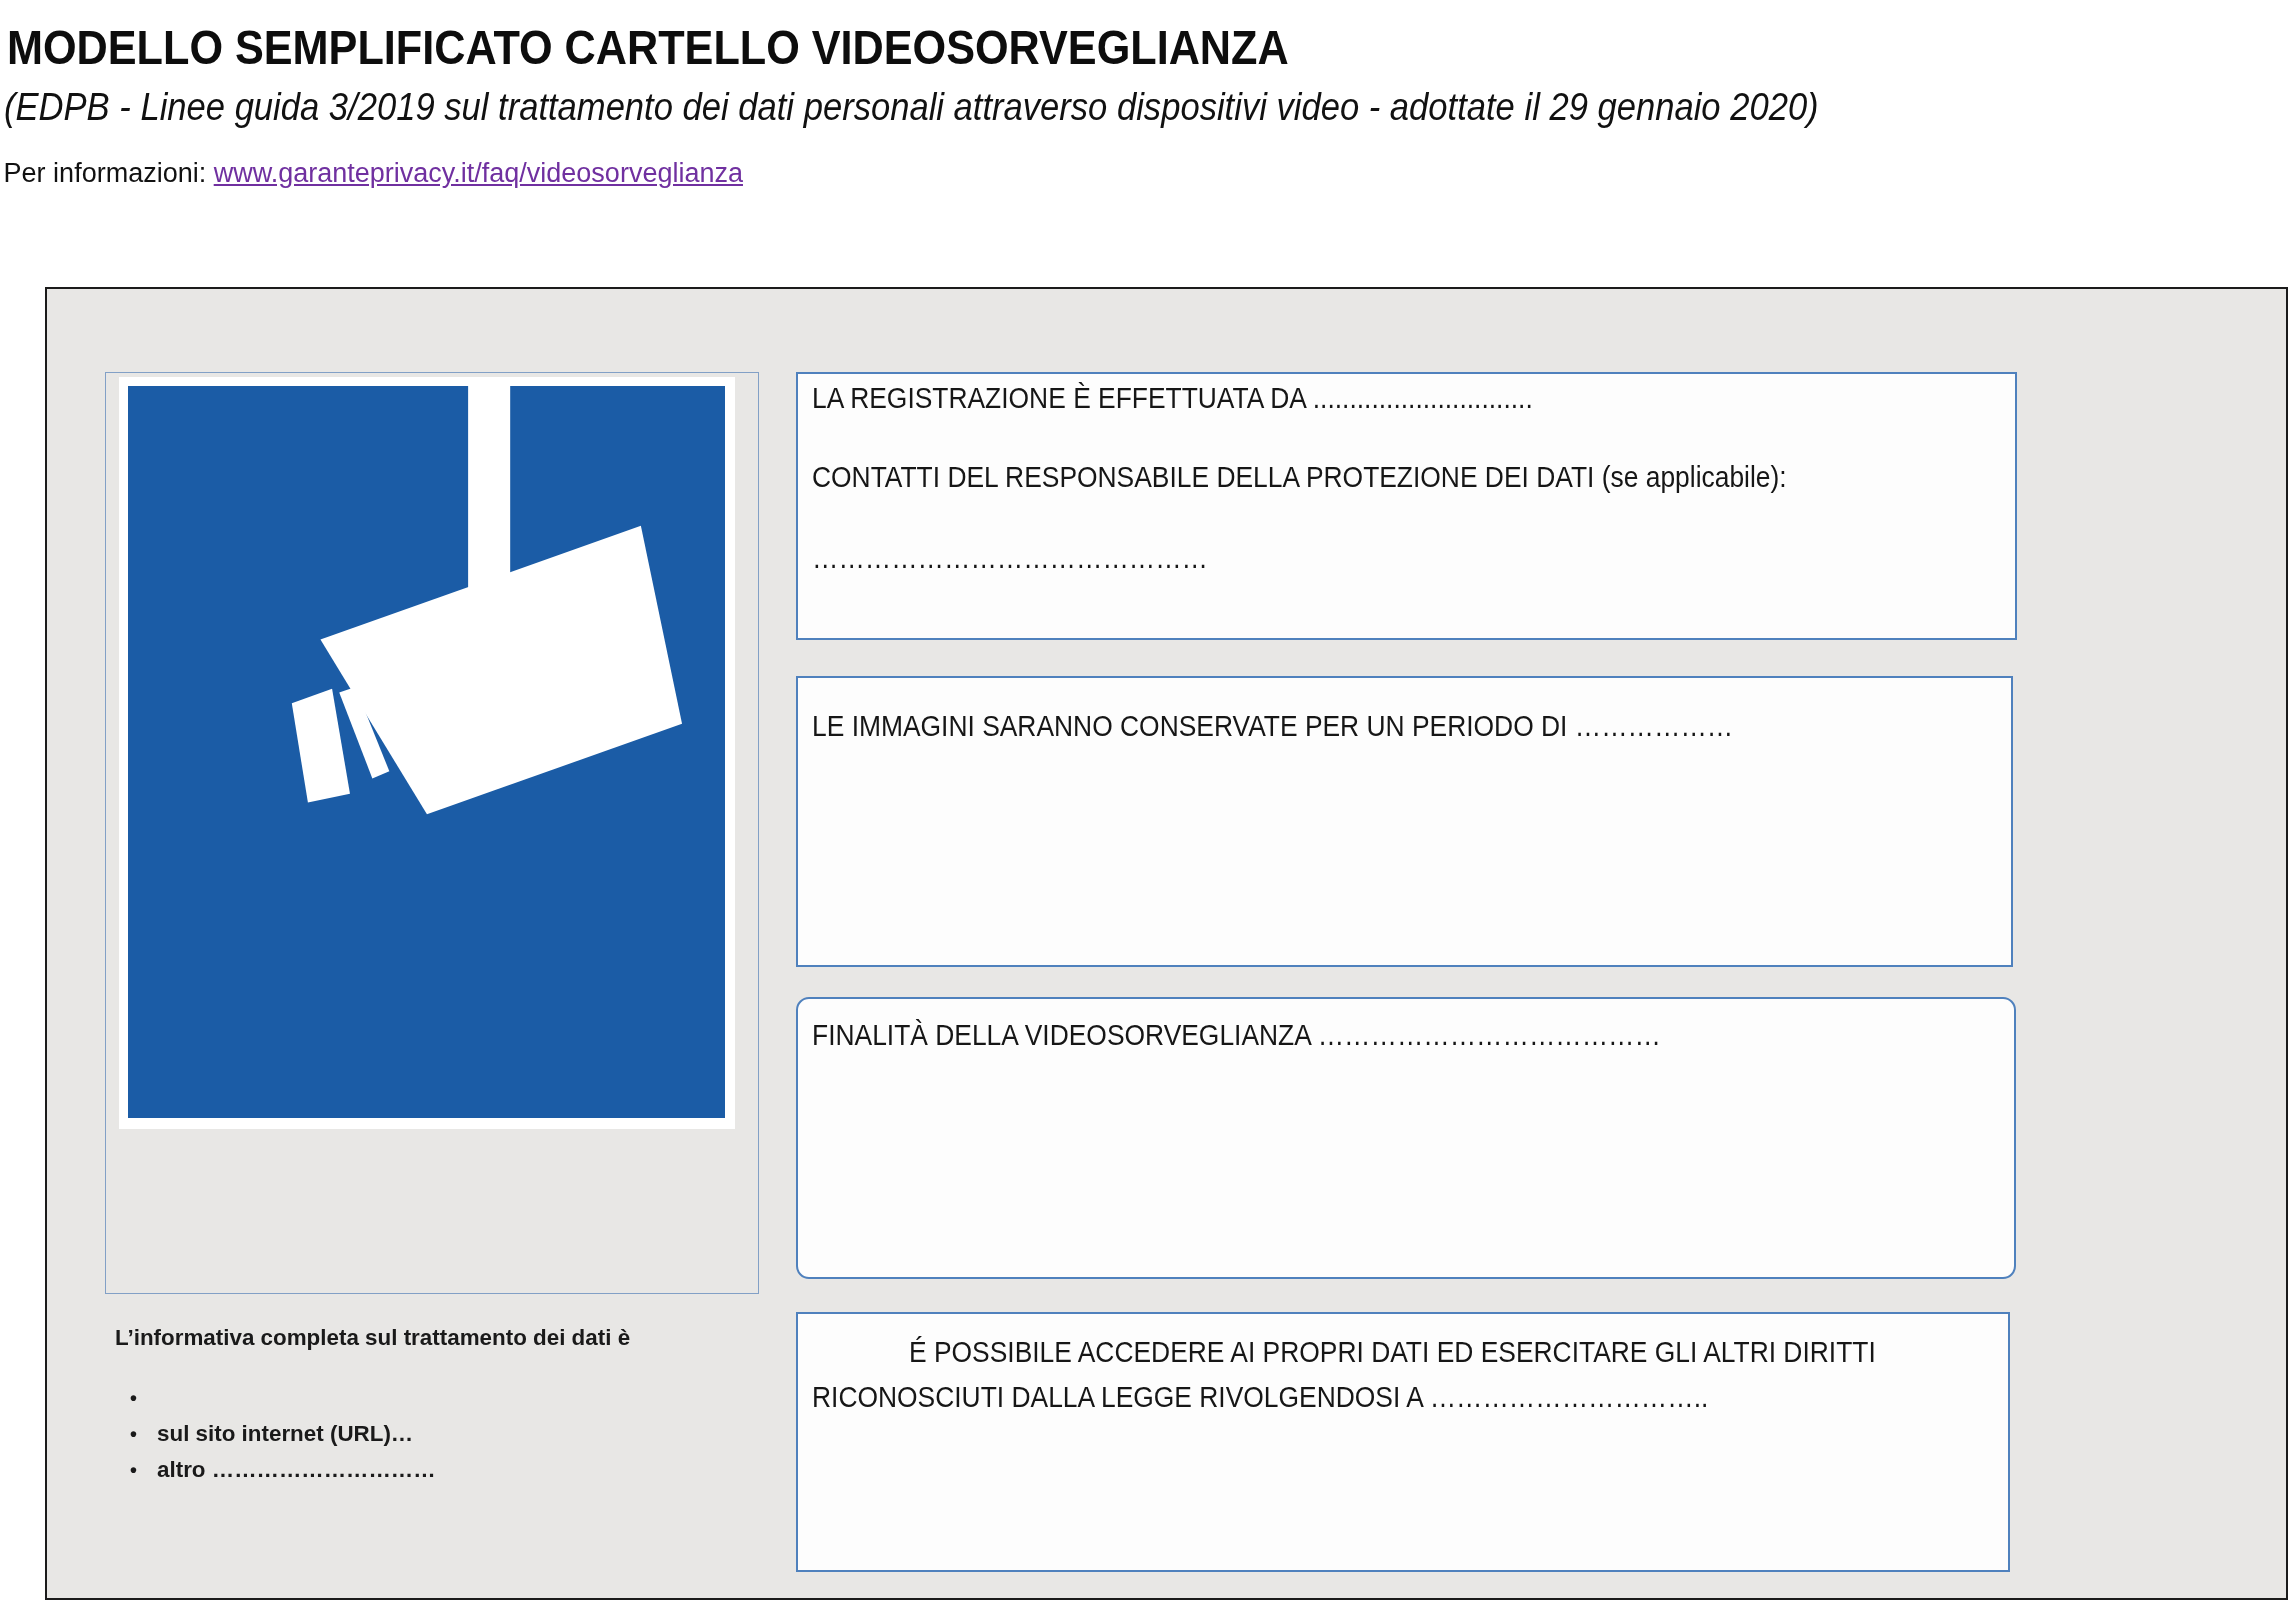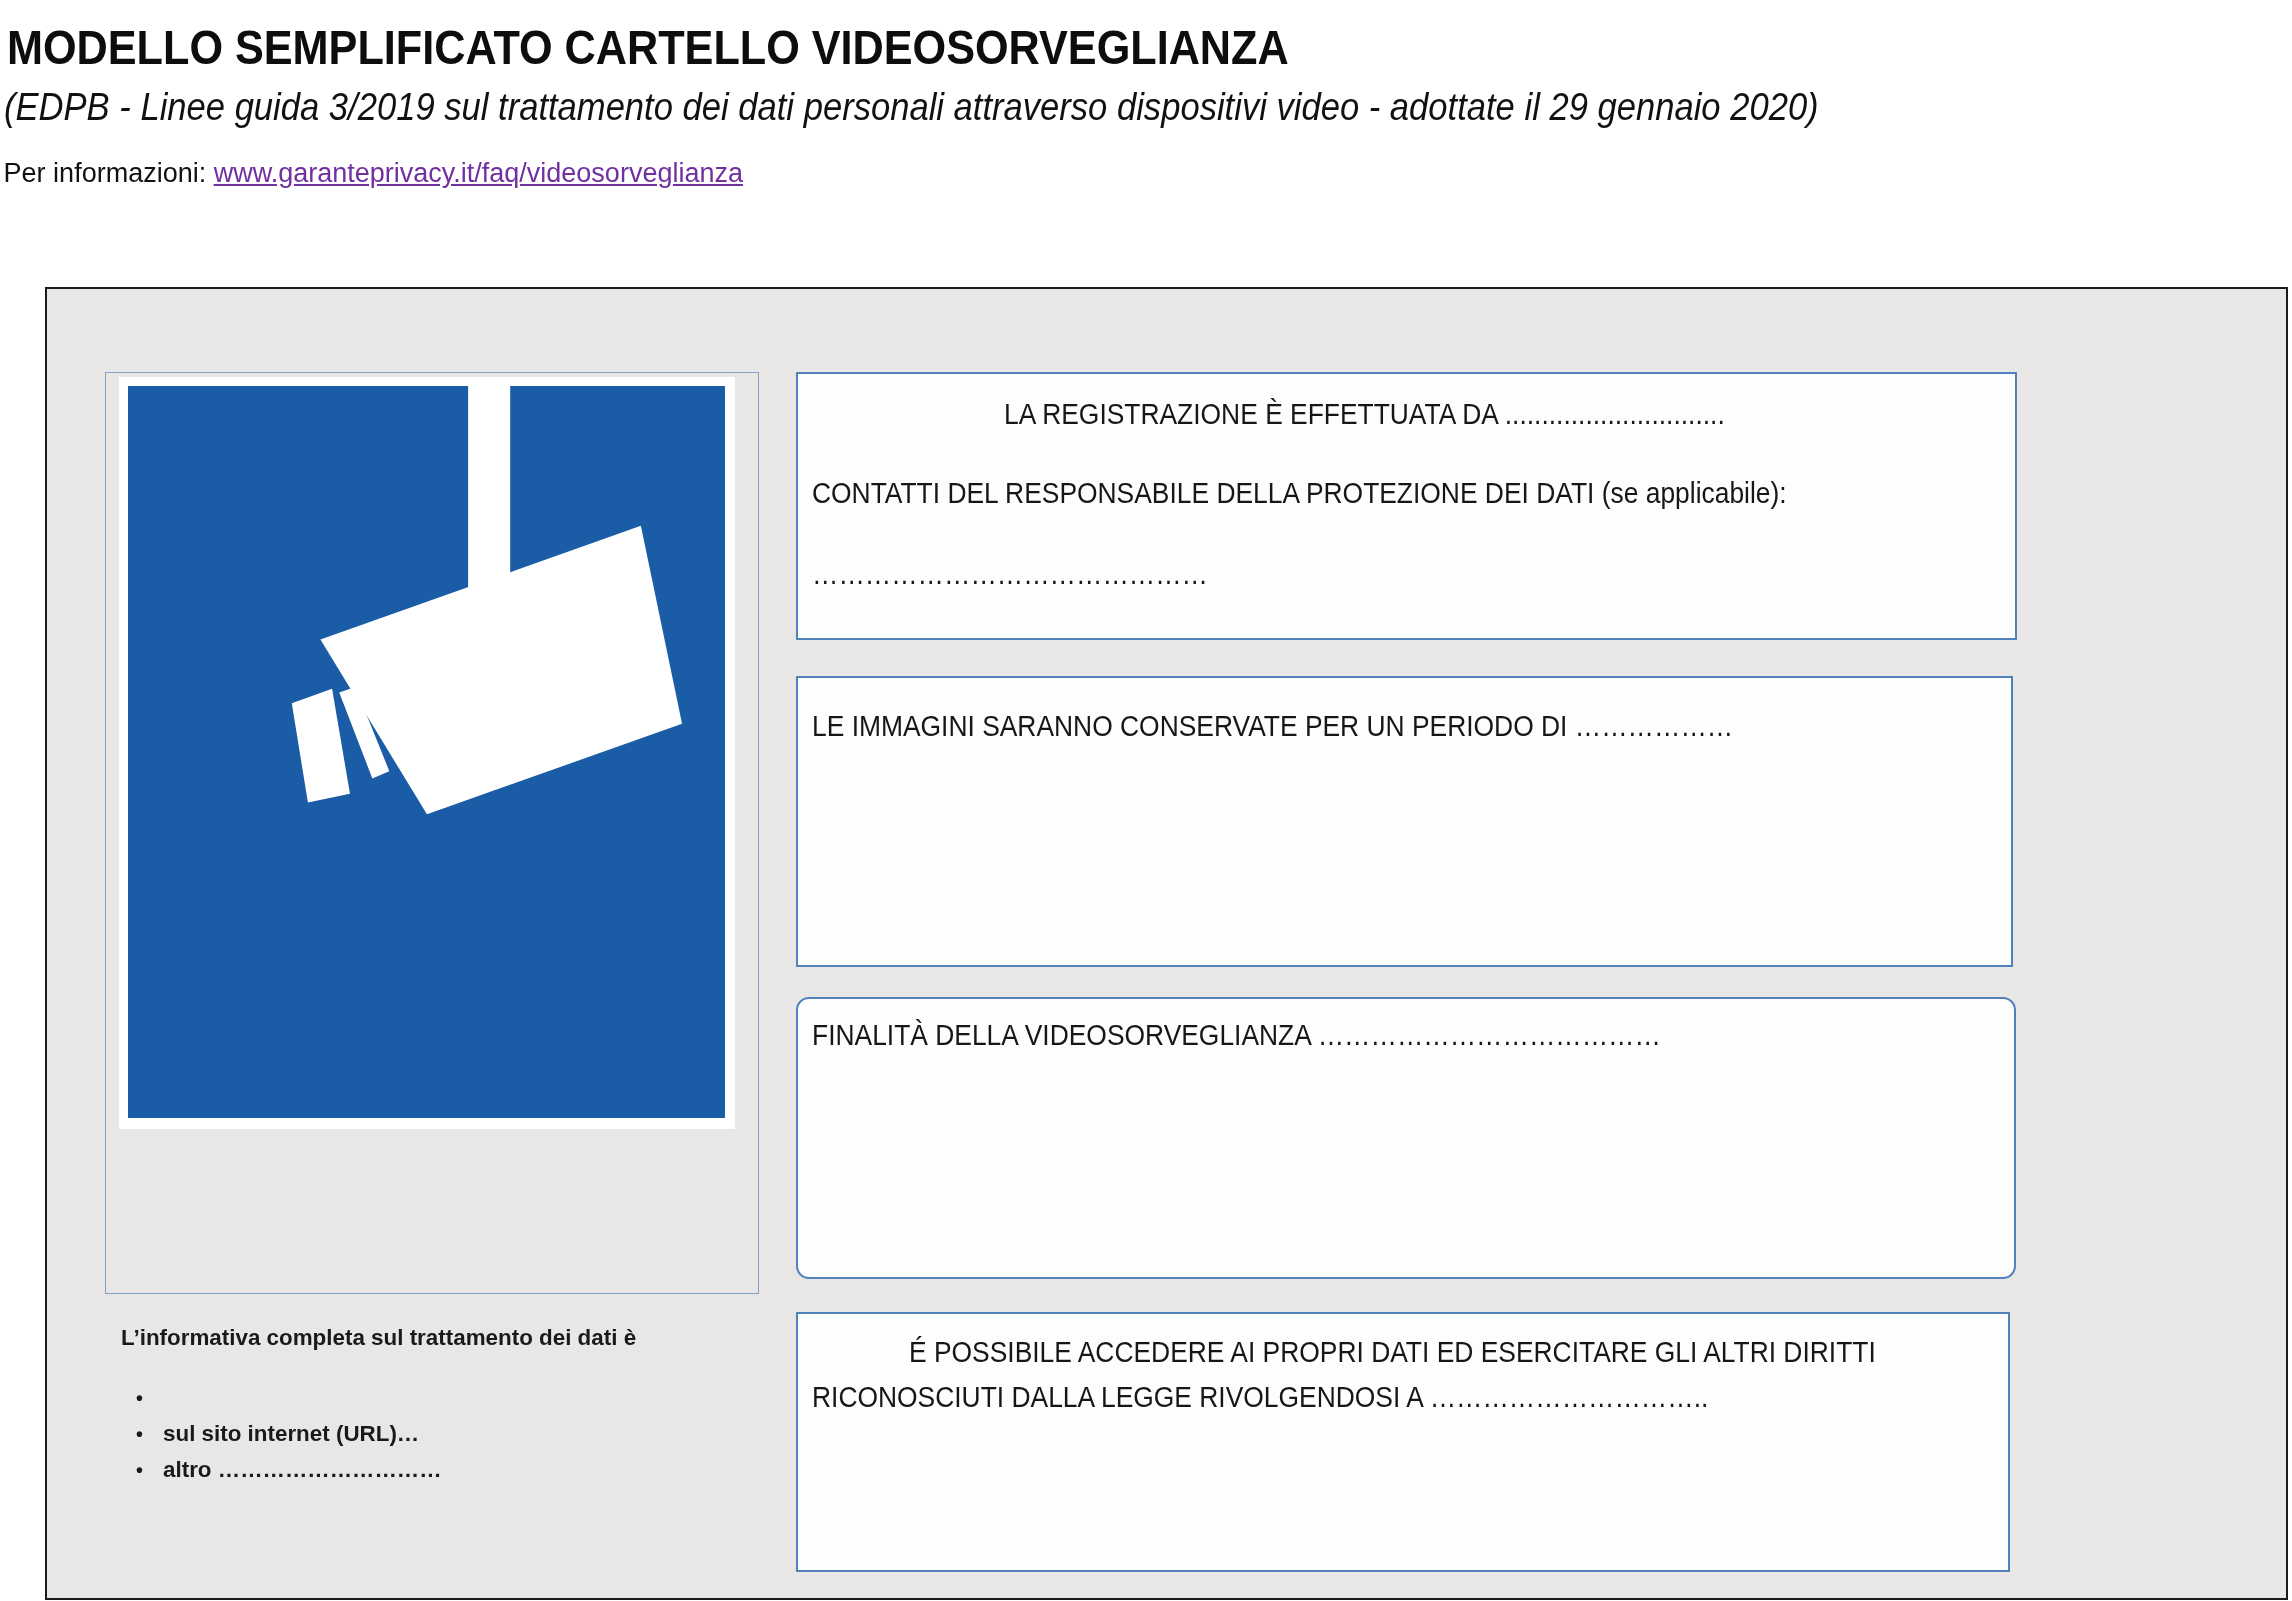--- a/index.html
+++ b/index.html
@@ -78,31 +78,31 @@
     font-size:30px;
     line-height:36px;
     color:#161616;
     white-space:nowrap;
   }
   .box1{left:749px;top:83px;width:1221px;height:268px;}   
   .box2{left:749px;top:387px;width:1217px;height:291px;}  
   .box3{left:749px;top:708px;width:1220px;height:282px;border-radius:13px;}  
   .box4{left:749px;top:1023px;width:1214px;height:260px;} 
 
-  .box1 .l1{margin-top:17px;text-align:center;}
+  .box1 .l1{margin-top:1px;}
   .box1 .l2{margin-top:43px;}
   .box1 .l3{margin-top:45px;}
   .box2 .l1{margin-top:25px;}
   .box3 .l1{margin-top:12.5px;}
   .box4 .l1{margin-top:15px;text-align:right;}
   .box4 .l2{margin-top:9px;}
 
   
   .footer-note{
-    position:absolute;left:74px;top:1032px; 
+    position:absolute;left:68px;top:1032px; 
     width:681px;
     font-weight:bold;color:#1a1a1a;
   }
   .footer-note .fline{
     display:block;font-size:22.4px;line-height:34px;white-space:nowrap;
   }
   .footer-note .bullets{margin-top:25px;}
   .footer-note .bullet-row{
     display:flex;align-items:flex-start;
     font-size:22.4px;line-height:36px;white-space:nowrap;

